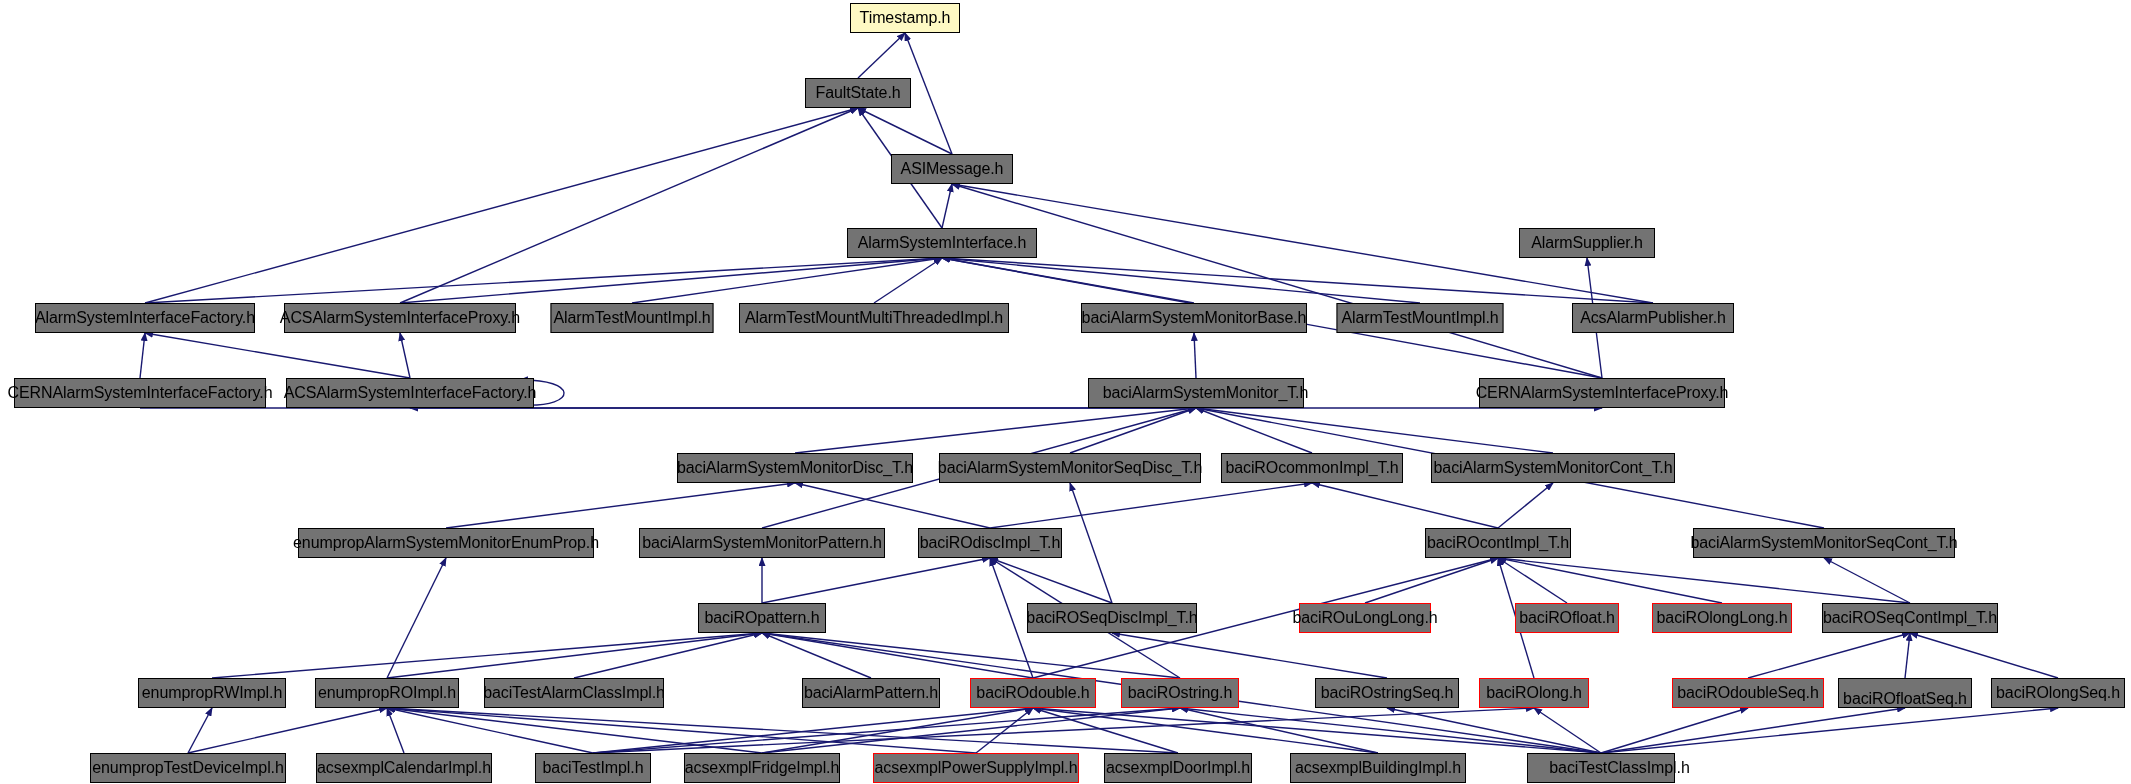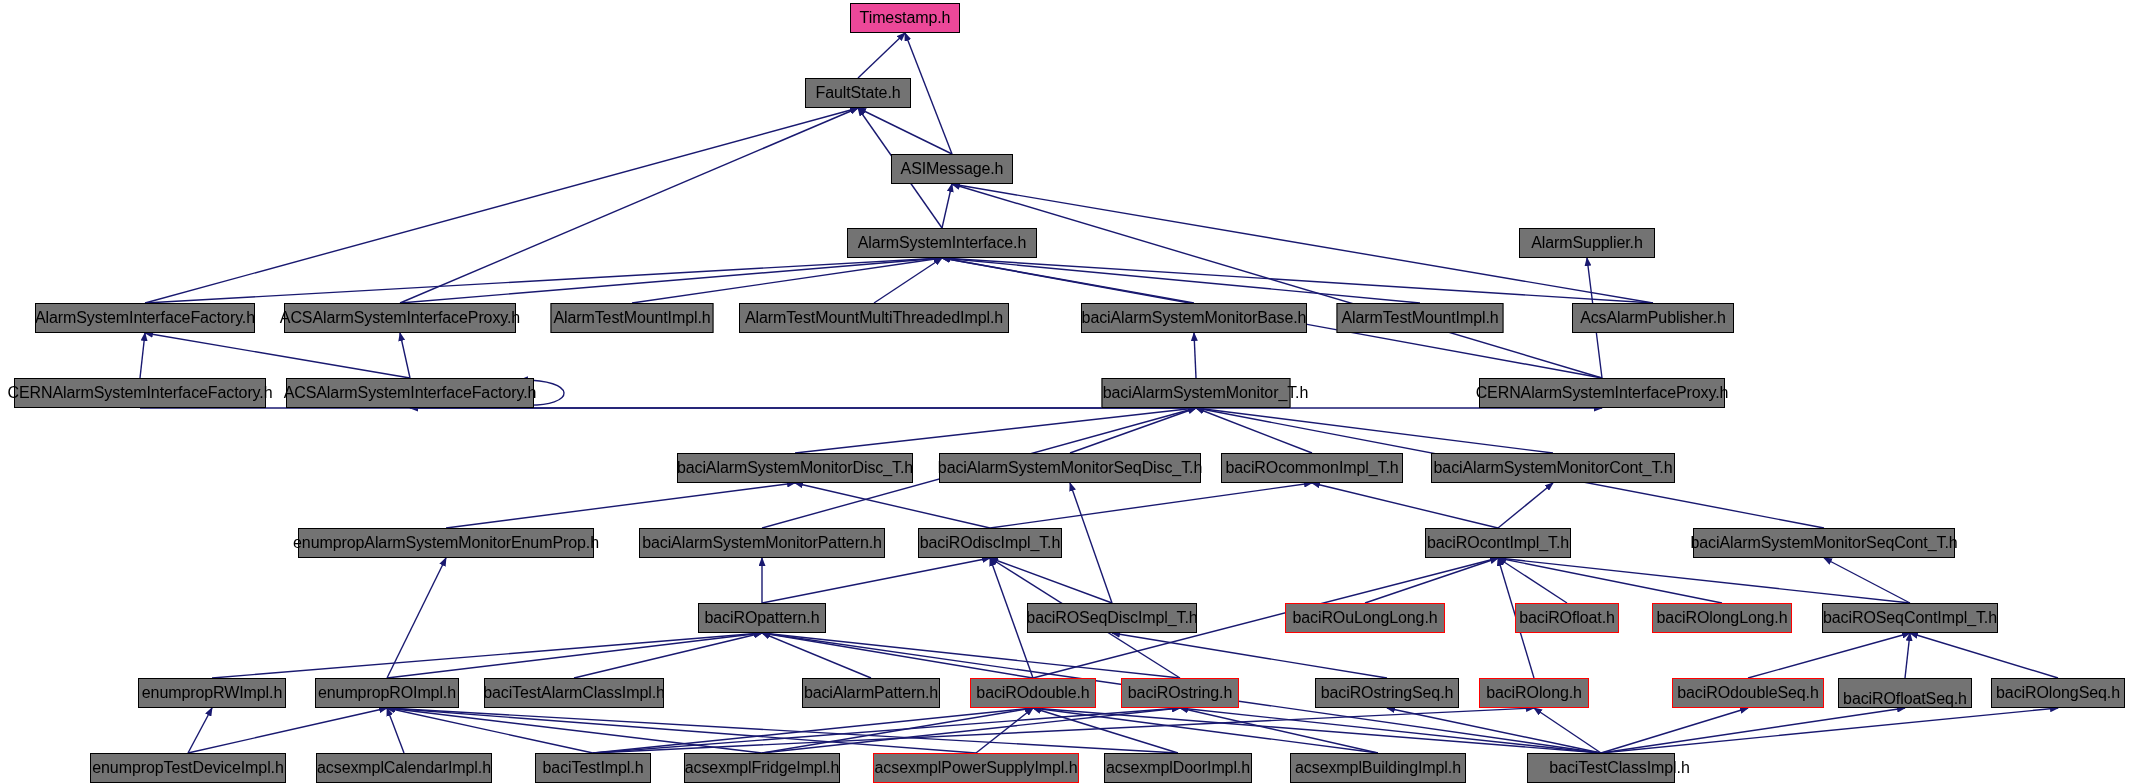--- a/index.html
+++ b/index.html
@@ -34,21 +34,21 @@
     border: 1px solid #000000;
     font-size: 16px;
     line-height: 1;
     color: #000000;
     white-space: nowrap;
     padding: 0 7px;
     letter-spacing: -0.1px;
     transform: translate(-50%, -50%);
   }
   .node.root {
-    background: #ec4899;
+    background: #fef9c3;
     border-color: #000000;
   }
   .node.undocumented {
     border: 1px solid #ff0000;
   }
   .node-label {
     display: block;
     pointer-events: none;
   }
 </style>
@@ -185,21 +185,21 @@
       </div>
       <div class="node" style="left: 1653px; top: 318px; width: 162px;">
         <span class="node-label">AcsAlarmPublisher.h</span>
       </div>
       <div class="node" style="left: 140px; top: 393px; width: 252px;">
         <span class="node-label">CERNAlarmSystemInterfaceFactory.h</span>
       </div>
       <div class="node" style="left: 410px; top: 393px; width: 248px;">
         <span class="node-label">ACSAlarmSystemInterfaceFactory.h</span>
       </div>
-      <div class="node" style="left: 1196px; top: 393px; width: 189px; padding-left: 26px;">
+      <div class="node" style="left: 1196px; top: 393px; width: 216px; padding-left: 26px;">
         <span class="node-label">baciAlarmSystemMonitor_T.h</span>
       </div>
       <div class="node" style="left: 1602px; top: 393px; width: 246px;">
         <span class="node-label">CERNAlarmSystemInterfaceProxy.h</span>
       </div>
       <div class="node" style="left: 795px; top: 468px; width: 236px;">
         <span class="node-label">baciAlarmSystemMonitorDisc_T.h</span>
       </div>
       <div class="node" style="left: 1070px; top: 468px; width: 262px;">
         <span class="node-label">baciAlarmSystemMonitorSeqDisc_T.h</span>
@@ -224,21 +224,21 @@
       </div>
       <div class="node" style="left: 1824px; top: 543px; width: 262px;">
         <span class="node-label">baciAlarmSystemMonitorSeqCont_T.h</span>
       </div>
       <div class="node" style="left: 762px; top: 618px; width: 128px;">
         <span class="node-label">baciROpattern.h</span>
       </div>
       <div class="node" style="left: 1112px; top: 618px; width: 170px;">
         <span class="node-label">baciROSeqDiscImpl_T.h</span>
       </div>
-      <div class="node undocumented" style="left: 1365px; top: 618px; width: 160px;">
+      <div class="node undocumented" style="left: 1365px; top: 618px; width: 132px;">
         <span class="node-label">baciROuLongLong.h</span>
       </div>
       <div class="node undocumented" style="left: 1567px; top: 618px; width: 104px;">
         <span class="node-label">baciROfloat.h</span>
       </div>
       <div class="node undocumented" style="left: 1722px; top: 618px; width: 140px;">
         <span class="node-label">baciROlongLong.h</span>
       </div>
       <div class="node" style="left: 1910px; top: 618px; width: 176px;">
         <span class="node-label">baciROSeqContImpl_T.h</span>

